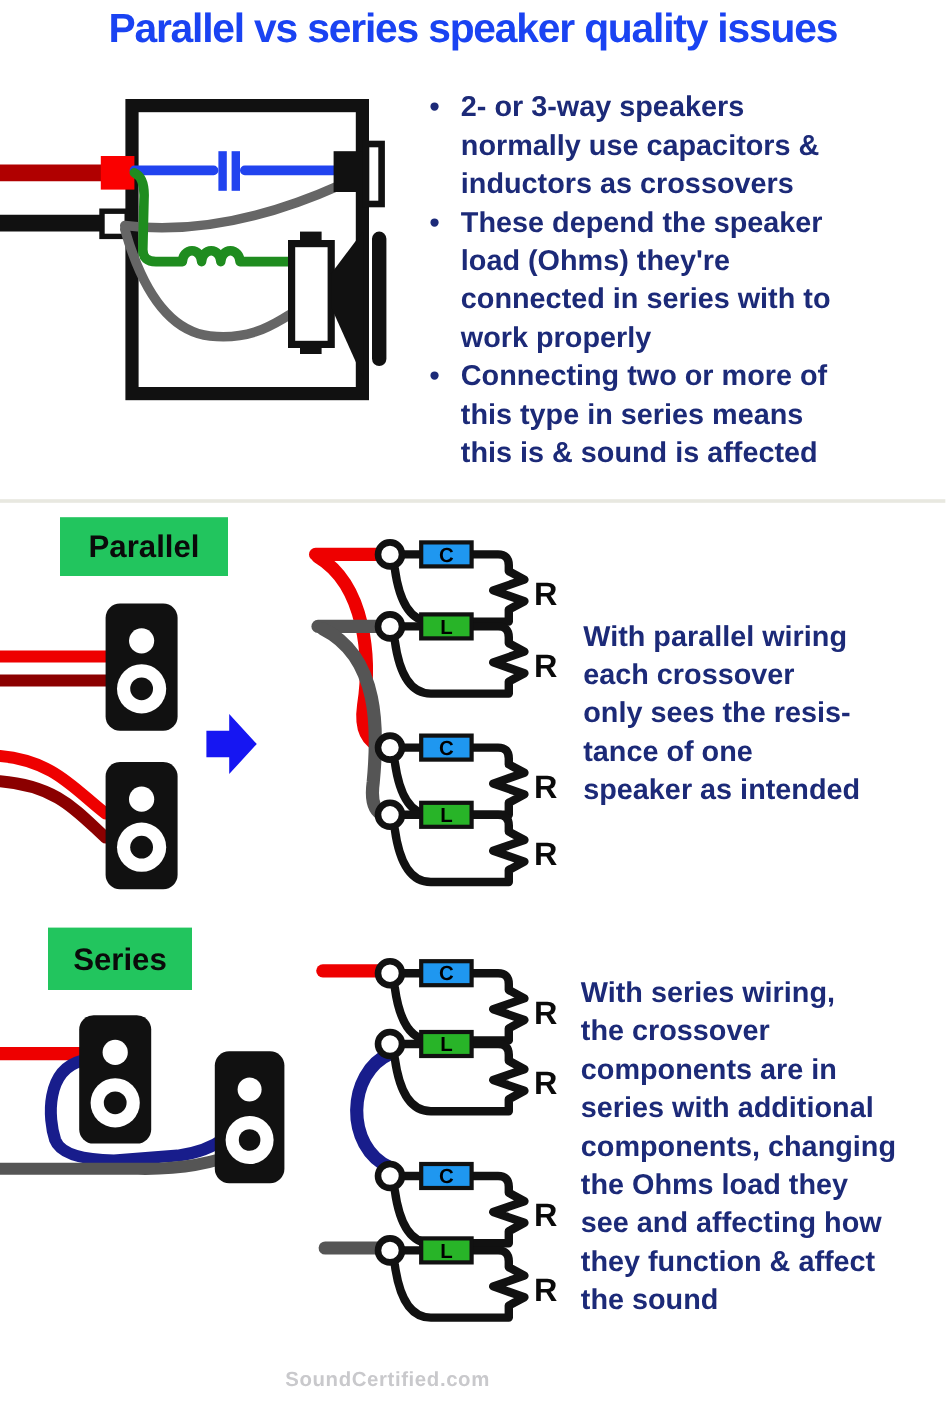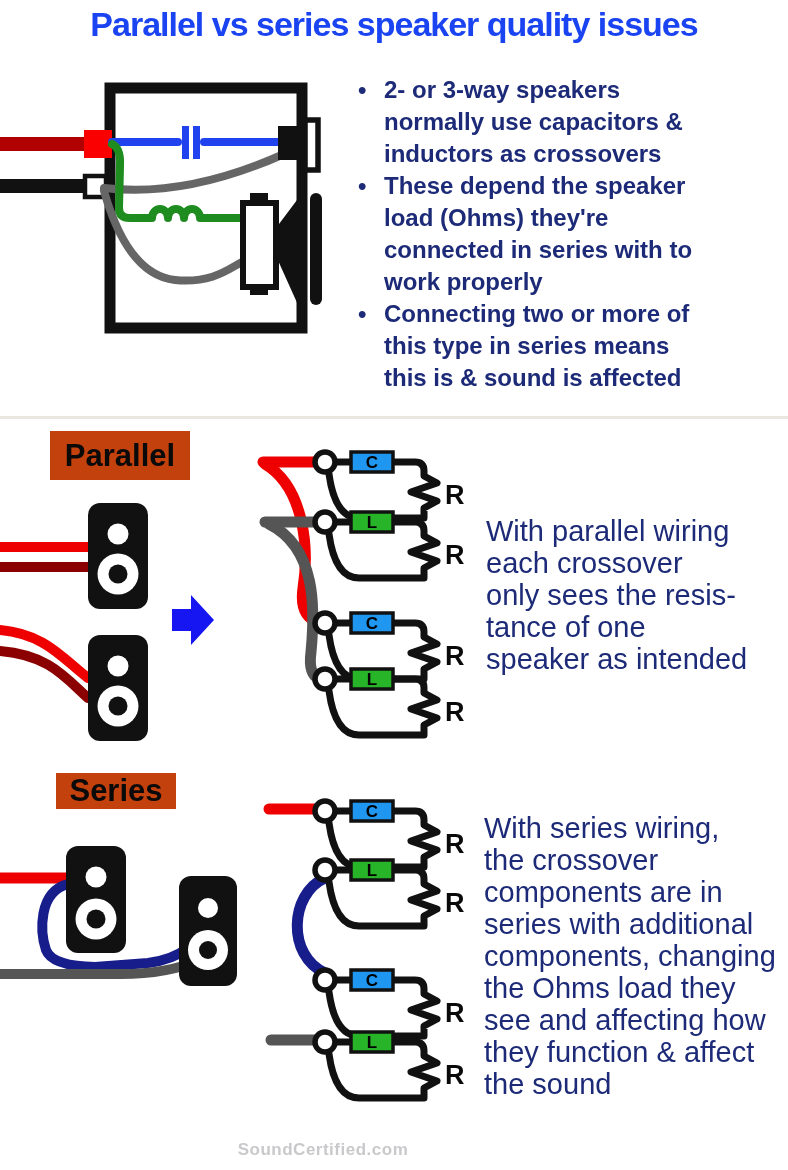--- a/index.html
+++ b/index.html
@@ -9,27 +9,27 @@
   
   .title{left:0;top:5px;width:788px;text-align:center;font-size:34px;font-weight:800;
          letter-spacing:-1px;color:#1a43f2;}
   
   .bullets{left:358px;top:74px;width:430px;list-style:none;margin:0;padding:0;
            color:#1c2a78;font-weight:700;font-size:24px;line-height:32px;}
   .bullets li{display:flex;}
   .bullets .dot{width:26px;flex:0 0 26px;text-align:left;}
   .bullets .btxt{white-space:pre-line;flex:1;}
   
-  .tag{background:#c2410c;color:#0a0a0a;font-weight:800;font-size:31px;
+  .tag{background:#22c55e;color:#0a0a0a;font-weight:800;font-size:26px;
        display:flex;align-items:center;justify-content:center;}
   .tag-parallel{left:50px;top:431px;width:140px;height:49px;}
-  .tag-series{left:56px;top:773px;width:120px;height:36px;}
+  .tag-series{left:40px;top:773px;width:120px;height:52px;}
   .divider{left:0;top:416px;width:788px;height:3px;background:#e8e8e0;}
   
-  .desc{color:#1c2a78;font-weight:400;font-size:29px;line-height:32px;white-space:pre-line;}
+  .desc{color:#1c2a78;font-weight:700;font-size:24px;line-height:32px;white-space:pre-line;}
   .desc-parallel{left:486px;top:515px;width:300px;}
   .desc-series{left:484px;top:812px;width:302px;}
   
   .footer{left:0;top:1140px;width:646px;text-align:center;color:#c9c9cc;
           font-weight:700;font-size:17px;letter-spacing:.5px;}
   
   .wire{fill:none;stroke-linecap:round;stroke-linejoin:round;}
   .wBlack{stroke:#111;stroke-width:7;}
   .comp{stroke:#111;stroke-width:3.5;}
   .cap{fill:#1f97f0;}

